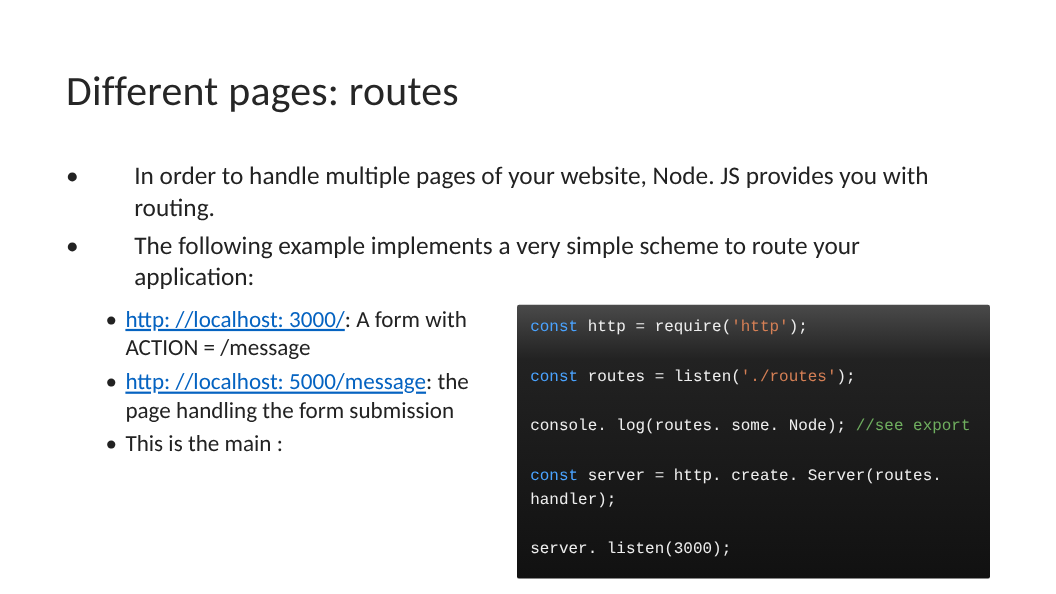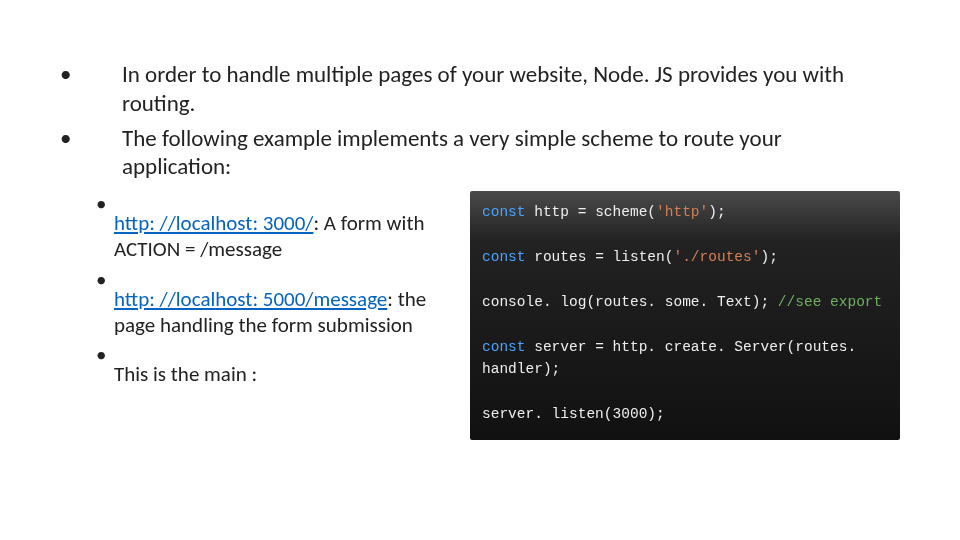--- a/index.html
+++ b/index.html
@@ -7,41 +7,42 @@
   .slide { padding: 60px 60px 0 60px; }
   .title { font-size: 38px; font-weight: 400; color: #262626; margin-bottom: 40px; letter-spacing: 0.2px; }
   .bullets { font-size: 23px; line-height: 1.25; }
   .b1 { display: flex; margin-bottom: 6px; }
   .b1 .dot { width: 18px; flex: none; }
   .b1 .txt { flex: 1; padding-right: 10px; margin-left: 44px; }
   .cols { display: flex; margin-top: 10px; align-items: flex-start; }
   .left { flex: 0 0 410px; padding-left: 36px; }
   .left .b2 { display: flex; font-size: 21px; line-height: 1.25; margin-bottom: 4px; }
   .left .b2 .dot { width: 18px; flex: none; }
-  .left .b2 .txt { flex: 1; margin-top: 19px; }
+  .left .b2 .txt { flex: 1; }
   .link { color: #0563c1; text-decoration: underline; }
   .right { flex: 1; }
   .code {
     background: linear-gradient(to bottom, #4a4a4a 0%, #222 20%, #111 100%);
     color: #eee;
     font-family: Consolas, "Courier New", monospace;
     font-size: 14.5px;
     line-height: 1.55;
     padding: 10px 12px 14px 12px;
     white-space: pre-wrap;
     border-radius: 2px;
   }
   .kw { color: #4aa3ff; }
   .str { color: #d47f55; }
   .cmt { color: #6fae5f; margin-top: 19px; }
 </style>
 </head>
 <body>
 
 <div class="slide">
+  <h1 class="title">Different pages: routes</h1>
 
   <div class="bullets">
     <div class="b1">
       <span class="dot">•</span>
       <span class="txt">In order to handle multiple pages of your website, Node. JS provides you with routing.</span>
     </div>
     <div class="b1">
       <span class="dot">•</span>
       <span class="txt">The following example implements a very simple scheme to route your application:</span>
     </div>
@@ -60,25 +61,25 @@
             <span class="link">http: //localhost: 5000/message</span><span>: the page handling the form submission</span>
           </span>
         </div>
         <div class="b2">
           <span class="dot">•</span>
           <span class="txt">This is the main :</span>
         </div>
       </div>
 
       <div class="right">
-        <div class="code"><span class="kw">const</span><span> http = scheme(</span><span class="str">'http'</span><span>);</span>
+        <div class="code"><span class="kw">const</span><span> http = require(</span><span class="str">'http'</span><span>);</span>
 
 <span class="kw">const</span><span> routes = listen(</span><span class="str">'./routes'</span><span>);</span>
 
-<span>console. log(routes. some. Text); </span><span class="cmt">//see export</span>
+<span>console. log(routes. some. Node); </span><span class="cmt">//see export</span>
 
 <span class="kw">const</span><span> server = http. create. Server(routes. handler);</span>
 
 <span>server. listen(3000);</span></div>
       </div>
     </div>
   </div>
 </div>
 
 </body></html>

